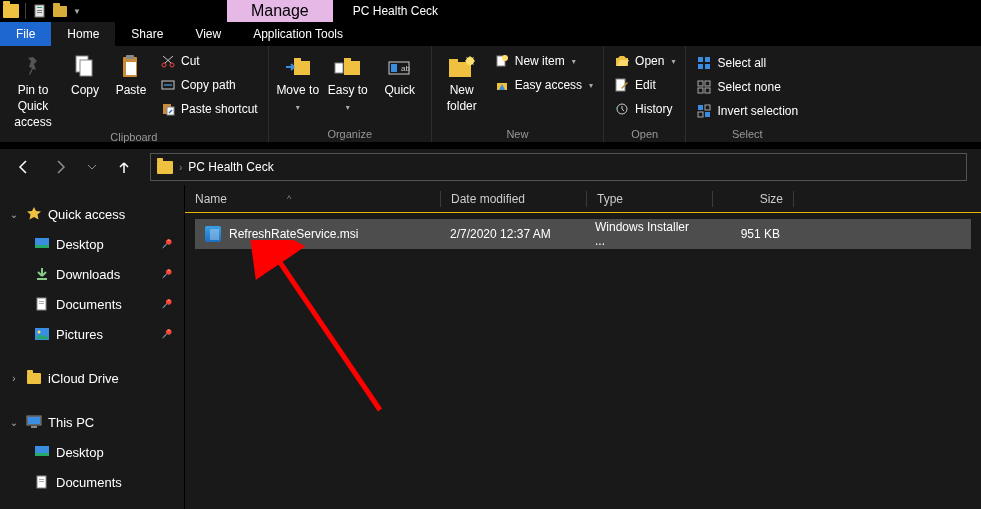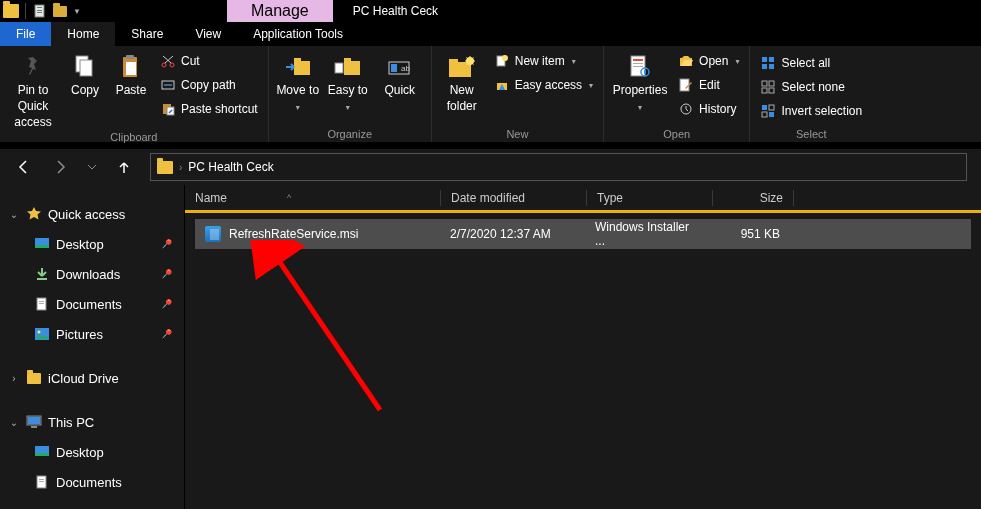--- a/index.html
+++ b/index.html
@@ -50,21 +50,21 @@
   .main { display:flex; height: calc(509px - 22px - 24px - 97px - 42px); background:#191919; }
   .tree { width: 185px; background:#191919; border-right:1px solid #000; padding-top: 14px; overflow:hidden;}
   .tree .row { display:flex; align-items:center; height: 30px; padding-left: 8px; gap:6px; color:#fff; font-size: 13px;}
   .tree .row.child { padding-left: 34px; }
   .tree .chev { width:12px; text-align:center; color:#aaa; font-size:10px;}
   .tree .ic { width:16px; height:16px; display:flex; align-items:center; justify-content:center;}
   .tree .pin { margin-left:auto; margin-right:10px; color:#888; font-size:11px; transform: rotate(45deg);}
   .tree .spacer { height: 14px; }
 
   .content { flex:1; background:#191919; }
-  .cols { display:flex; height:28px; align-items:center; border-bottom:3px solid #eab308; color:#ccc; font-size:12px;}
+  .cols { display:flex; height:28px; align-items:center; border-bottom:1px solid #eab308; color:#ccc; font-size:12px;}
   .cols .col { padding: 0 10px;}
   .cols .col.name { flex-basis: 255px; display:flex; align-items:center; gap: 40px;}
   .cols .col.name .sort { font-size: 9px; color:#888; margin-left:20px;}
   .cols .col.date { flex-basis: 145px;}
   .cols .col.type { flex-basis: 125px;}
   .cols .col.size { flex-basis: 80px; text-align:right;}
   .cols .divider { width:1px; height:16px; background:#3a3a3a;}
   .filerow { display:flex; height:30px; align-items:center; background:#4d4d4d; margin: 6px 10px 0 10px; font-size:12px;}
   .filerow .cell { padding: 0 10px;}
   .filerow .cell.name { flex-basis: 245px; display:flex; align-items:center; gap:8px;}
@@ -250,33 +250,20 @@
           <span>Easy access</span>
             <span class="dd">▾</span>
         </div>
       </div>
     </div>
     <div class="label">New</div>
   </div>
 
   <div class="group">
     <div class="buttons">
-      <div class="bigbtn" style="width:60px">
-        <div class="ic">
-            <svg width="26" height="26" viewBox="0 0 26 26">
-              <rect x="4" y="2" width="14" height="20" fill="#fff" stroke="#888"></rect>
-              <rect x="6" y="5" width="10" height="2" fill="#e05040"></rect>
-              <rect x="6" y="9" width="10" height="1" fill="#aaa"></rect>
-              <rect x="6" y="12" width="10" height="1" fill="#aaa"></rect>
-              <circle cx="18" cy="18" r="4" fill="none" stroke="#3a8de0" stroke-width="1.5"></circle>
-              <rect x="17" y="16" width="2" height="4" fill="#3a8de0"></rect>
-            </svg>
-          </div>
-        <div class="lbl"><span>Properties</span> <span style="font-size:8px;color:#aaa">▾</span></div>
-      </div>
       <div class="smallcol">
         <div class="smallbtn">
           <div class="sic">
               <svg width="14" height="14" viewBox="0 0 14 14">
                 <rect x="1" y="4" width="12" height="8" fill="#f0c040"></rect>
                 <path d="M3 4l2-2h4l2 2" fill="#f0c040"></path>
                 <path d="M2 12l3-6h9l-3 6z" fill="#ffd870"></path>
               </svg>
             </div>
           <span>Open</span>

